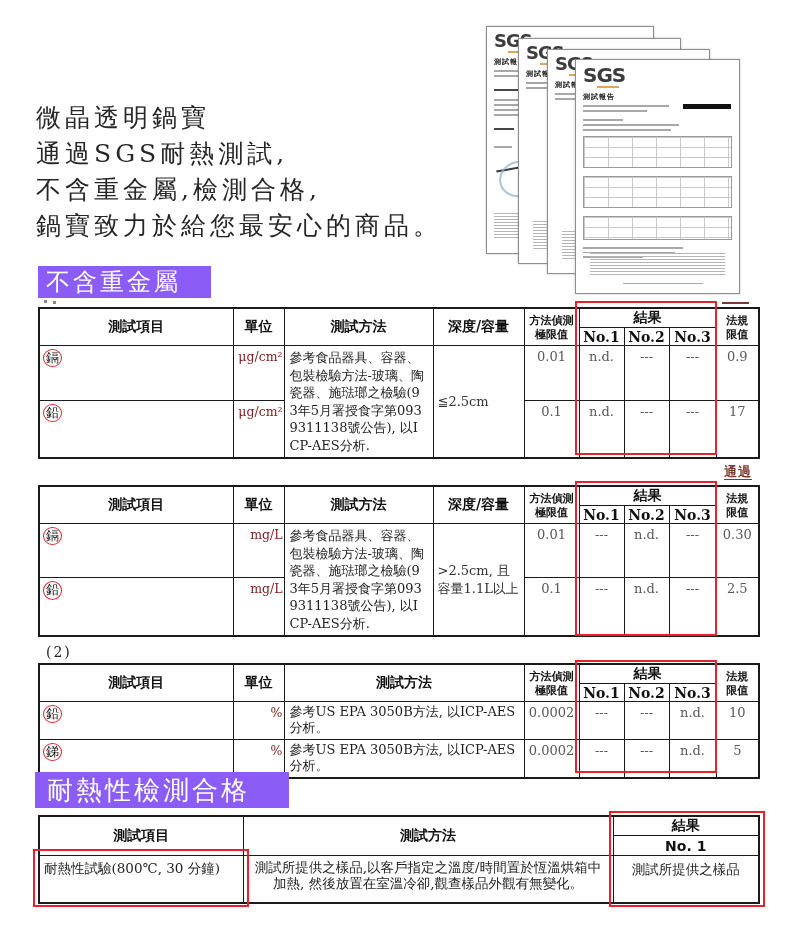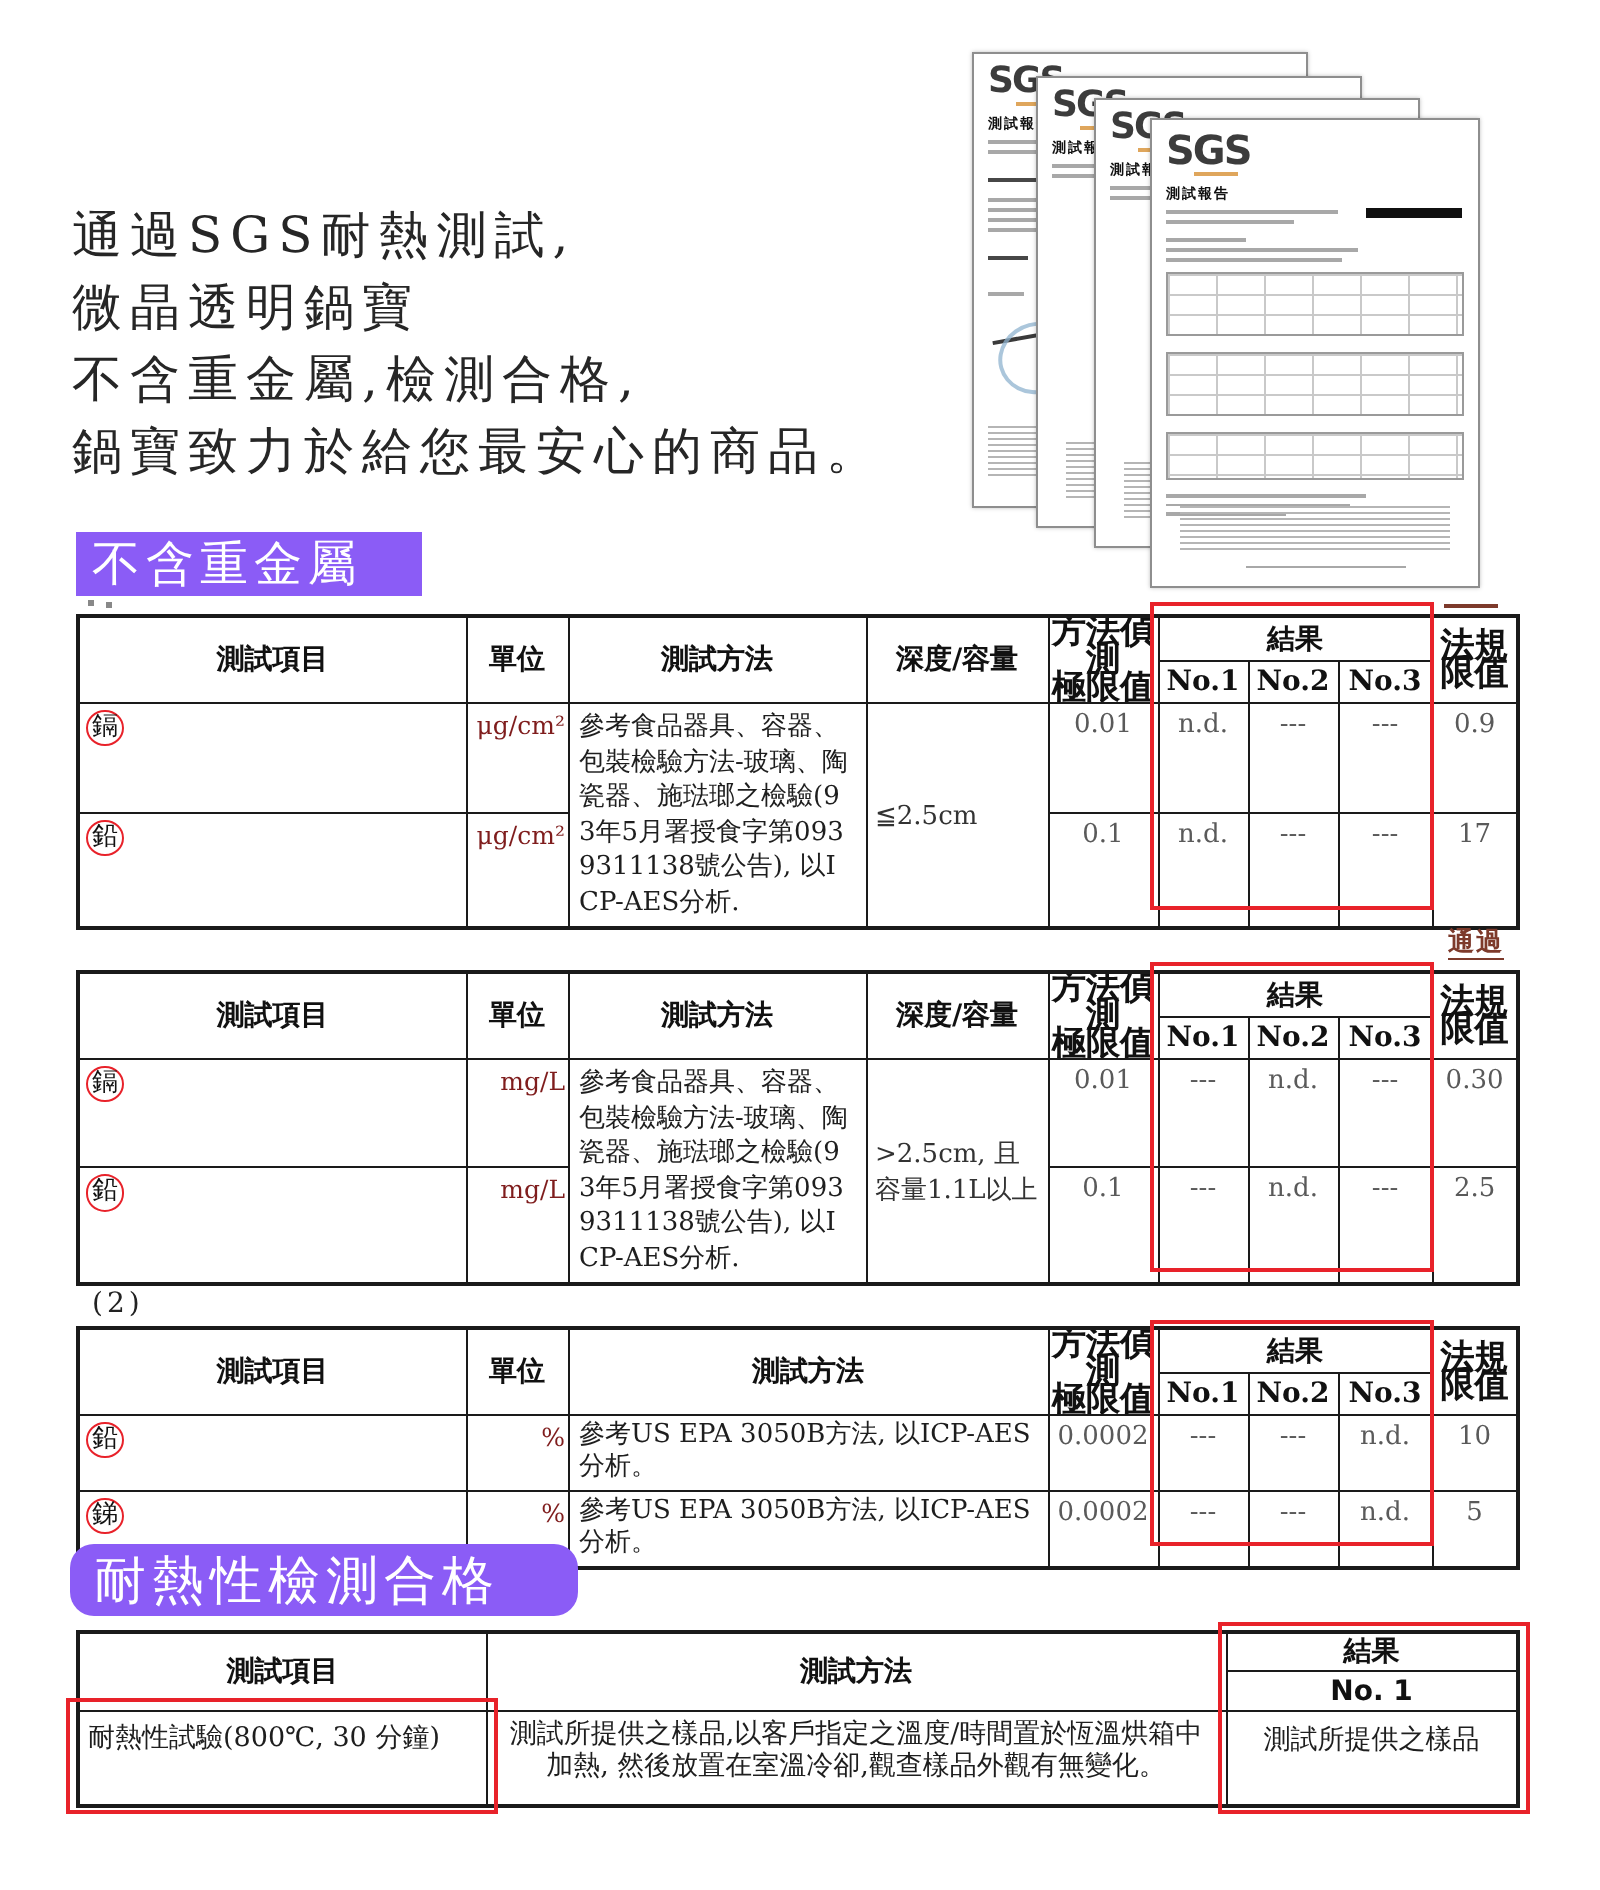--- a/index.html
+++ b/index.html
@@ -28,29 +28,29 @@
   .redact{position:absolute;right:8px;top:44px;width:48px;height:5px;background:#101010;}
   .stamp{position:absolute;left:12px;bottom:56px;width:36px;height:32px;border:2px solid #8fb3cf;
          border-radius:50%;transform:rotate(-15deg);opacity:.75;}
   .sig{position:absolute;left:8px;bottom:84px;width:42px;height:12px;border-bottom:2px solid #3a3a3a;
        transform:rotate(-10deg);}
 
   
   .banner{position:absolute;background:#8b5cf6;color:#fff;display:flex;align-items:center;
           font-family:"DejaVu Sans","Liberation Sans",sans-serif;}
   .banner.b1{left:38px;top:266px;width:165px;height:32px;font-size:24px;letter-spacing:3px;padding-left:8px;}
-  .banner.b2{left:35px;top:772px;width:242px;height:36px;font-size:26px;letter-spacing:3px;padding-left:12px;border-radius:12px;}
+  .banner.b2{left:35px;top:772px;width:242px;height:36px;font-size:26px;letter-spacing:3px;padding-left:12px;}
 
   
   .twrap{position:absolute;}
   table.sgs{border-collapse:collapse;table-layout:fixed;width:720px;background:#fff;}
   table.sgs th,table.sgs td{border:1px solid #1a1a1a;overflow:hidden;}
   table.sgs{border:2px solid #1a1a1a;}
   table.sgs th{font-size:14px;font-weight:bold;color:#111;text-align:center;vertical-align:middle;padding:0;}
-  th .two{display:block;font-size:17px;line-height:14px;font-family:Liberation Serif, serif;}
+  th .two{display:block;font-size:11px;line-height:14px;font-family:Liberation Serif, serif;}
   td.item{vertical-align:top;text-align:left;padding:3px 3px;font-size:13px;color:#111;}
   td.unit{vertical-align:top;text-align:right;padding-top:3px;font-size:12.5px;color:#7f1d1d;}
   td.method{vertical-align:top;text-align:left;padding:3px 5px;font-size:13px;line-height:17.5px;
             color:#1e1e1e;word-break:break-all;}
   td.depth{vertical-align:middle;text-align:left;padding:0 4px;font-size:13px;color:#333;word-break:break-all;}
   td.val{vertical-align:top;text-align:center;padding-top:3px;font-size:13px;color:#5a5a5a;}
   .circled{display:inline-block;border:1.5px solid #e8222a;border-radius:50%;padding:1px 2px;line-height:1.1;}
 
   .hl{position:absolute;border:2.5px solid #e8222a;pointer-events:none;}
 
@@ -65,22 +65,22 @@
   table.sgs td.t4method{vertical-align:top;text-align:center;padding:3px 6px;font-size:13.5px;line-height:16px;color:#1e1e1e;}
   table.sgs td.t4result{vertical-align:top;text-align:center;padding-top:5px;font-size:13.5px;color:#1e1e1e;}
   th.sample{font-family:"DejaVu Sans","Liberation Sans",sans-serif;font-weight:normal;font-size:14px;}
 </style>
 </head>
 <body>
 
 <div class="page">
 
   <div class="intro">
+    <div>微晶透明鍋寶</div>
     <div>通過SGS耐熱測試,</div>
-    <div>微晶透明鍋寶</div>
     <div>不含重金屬,檢測合格,</div>
     <div>鍋寶致力於給您最安心的商品。</div>
   </div>
 
   <div>
     <div class="cert" style="left:486px;top:26px;width:166px;height:226px;z-index:1;">
       <span class="sgs-logo" style="font-size:18px;">SGS</span>
       <div class="report">測試報告</div>
       <div class="tl" style="width:80px;"></div>
       <div class="tl" style="width:70px;"></div>

